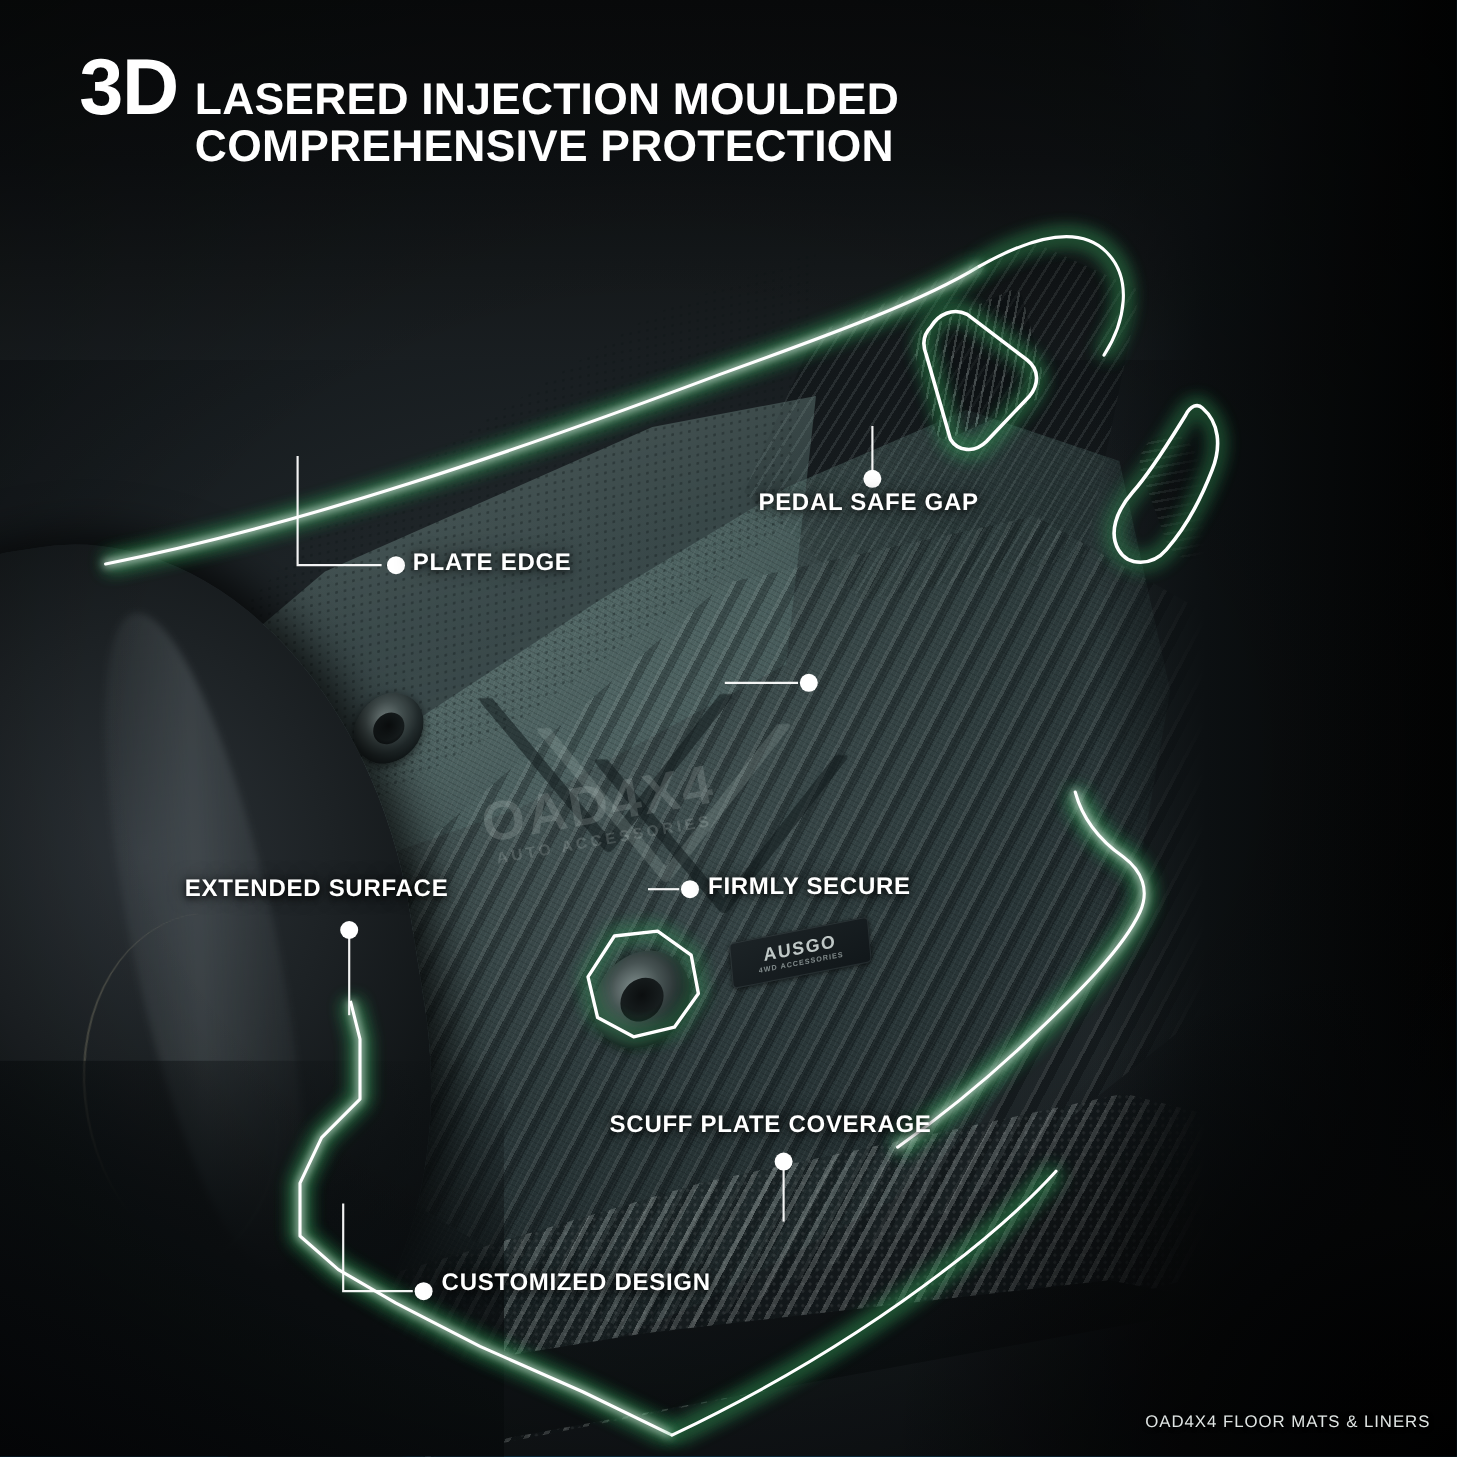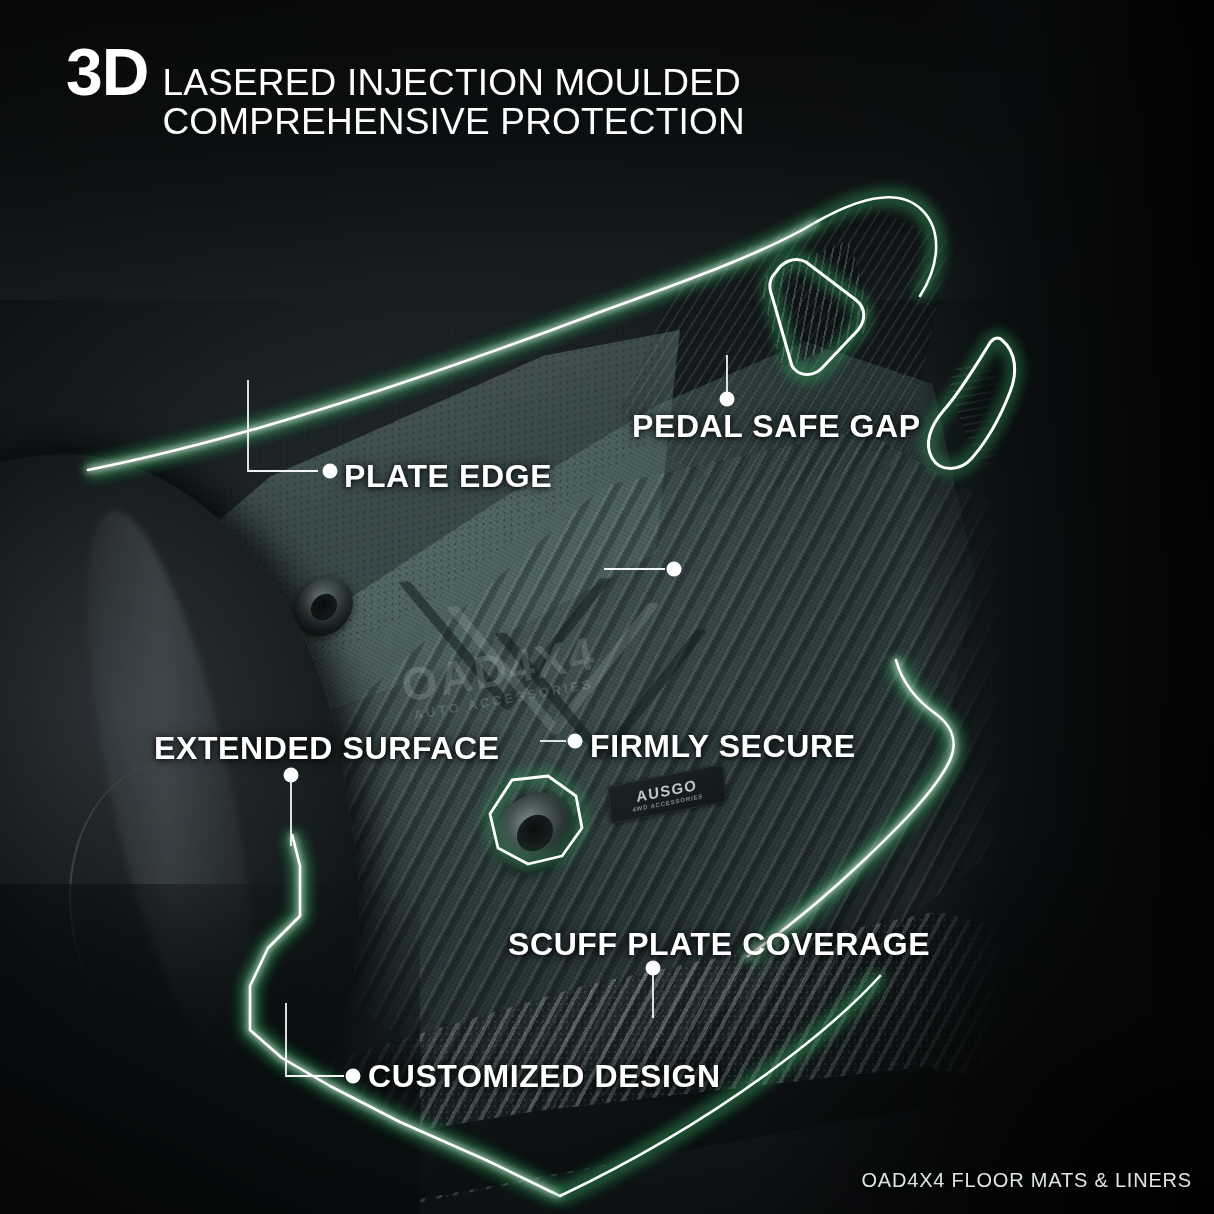--- a/index.html
+++ b/index.html
@@ -253,35 +253,35 @@
   
   .headline{
     position:absolute;left:66px;top:42px;width:900px;
     color:#fff;
   }
   .headline .row{display:flex;align-items:baseline;gap:14px;}
   .hl-3d{
     font-size:66px;font-weight:700;letter-spacing:-1px;line-height:.92;
     font-family:"Liberation Sans", sans-serif;
   }
-  .hl-lines{font-size:37px;font-weight:400;line-height:1.06;letter-spacing:.2px;}
+  .hl-lines{font-size:37px;font-weight:700;line-height:1.06;letter-spacing:.2px;}
 
   .callout{
     position:absolute;
     color:#fff;
-    font-size:32px;
+    font-size:20px;
     font-weight:700;
     letter-spacing:.6px;
     white-space:nowrap;
     text-shadow:0 1px 5px rgba(0,0,0,.85), 0 0 14px rgba(0,0,0,.6);
   }
   .footer{
     position:absolute;right:22px;bottom:22px;
     color:#dfe4e3;
-    font-size:20px;
+    font-size:14px;
     letter-spacing:.8px;
     white-space:nowrap;
     text-shadow:0 1px 4px rgba(0,0,0,.9);
   }
 </style>
 </head>
 <body>
 
 <div id="stage">
 

